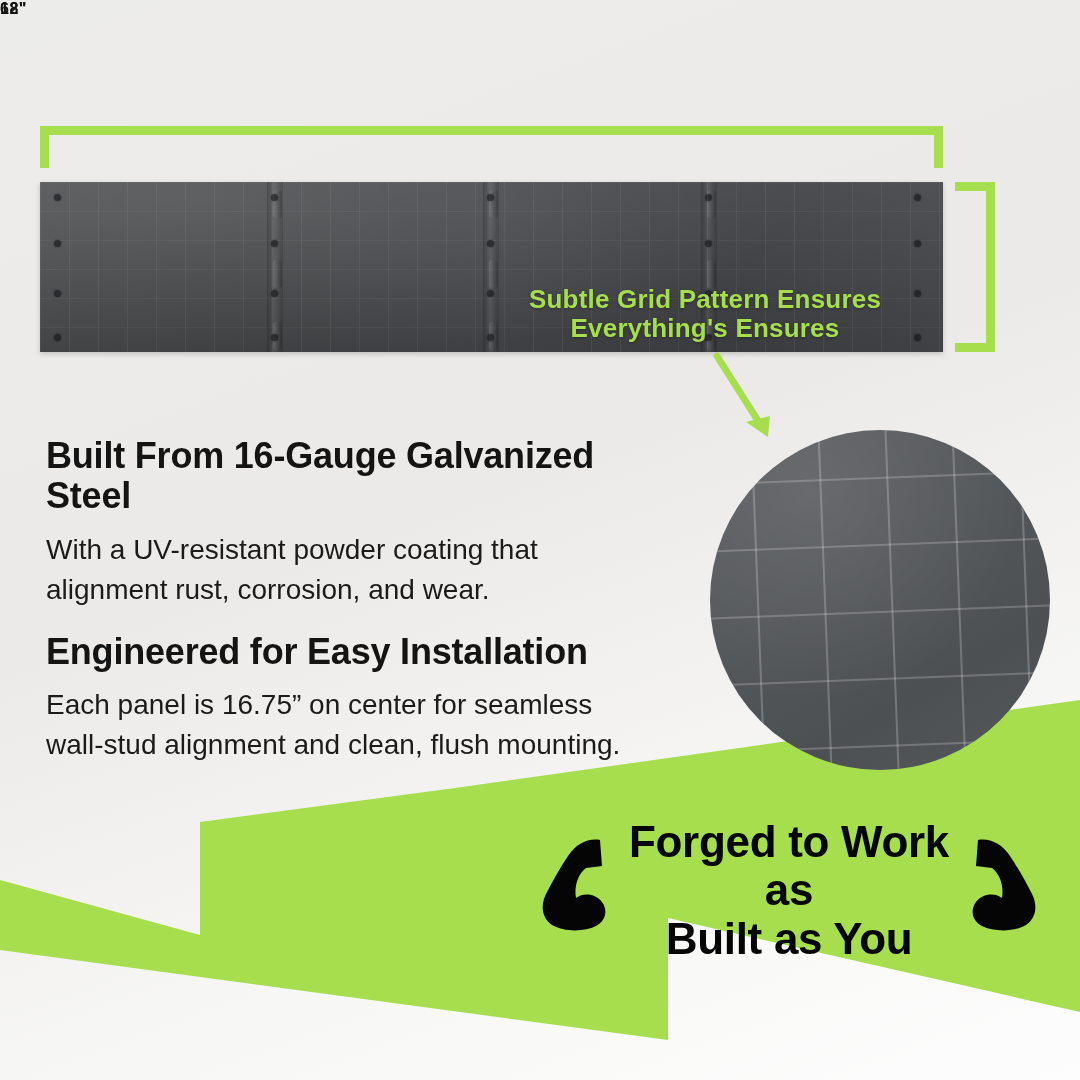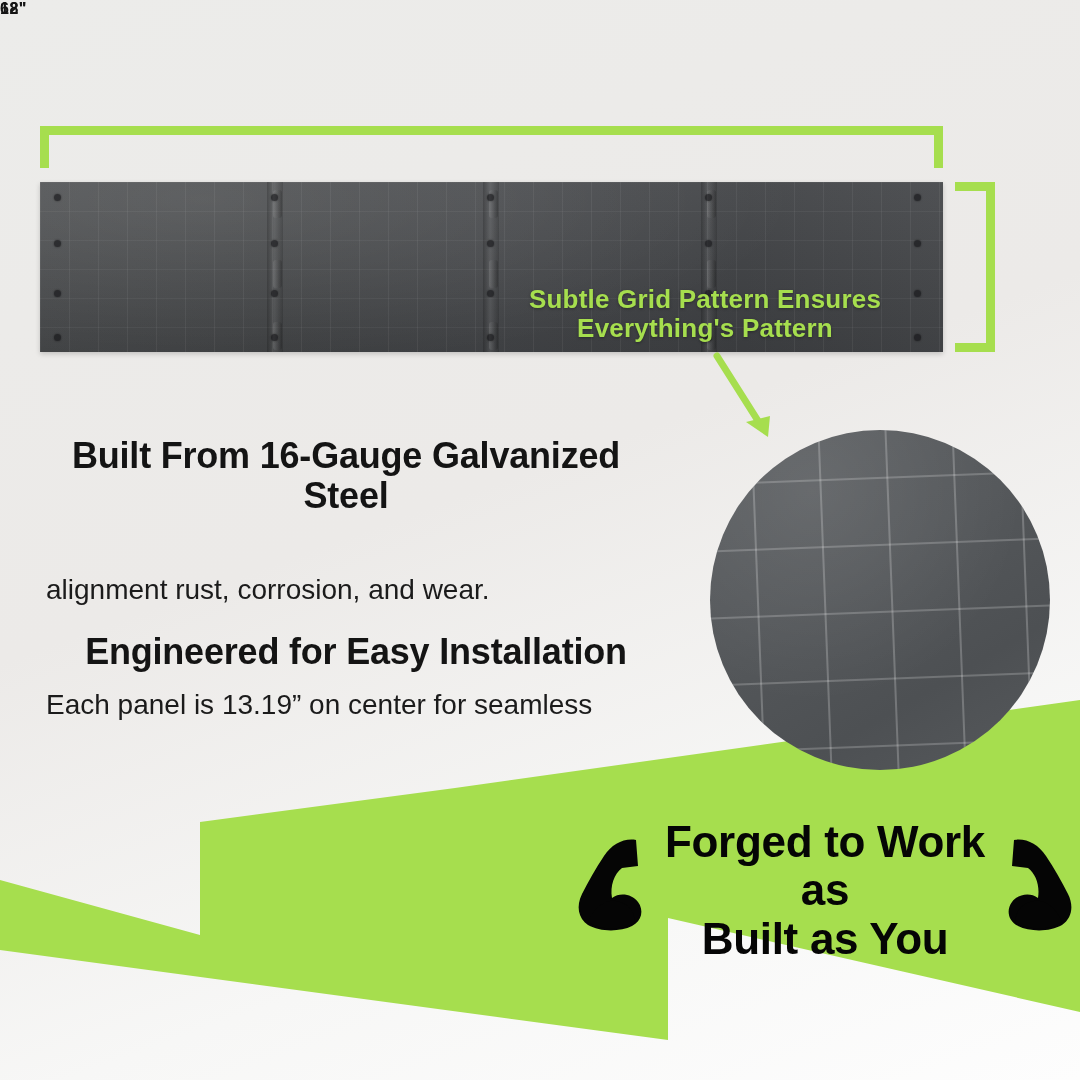--- a/index.html
+++ b/index.html
@@ -95,32 +95,32 @@
       linear-gradient(to bottom,rgba(255,255,255,.20) 2px,transparent 2px);
     background-size:67px 67px;
     transform:rotate(-2.2deg);
   }
 
   
   .copy{position:absolute;left:46px;}
   .copy h2{
     margin:0;color:#141414;font-weight:700;
     font-family:"Liberation Sans Narrow","Liberation Sans",sans-serif;
-    font-stretch:condensed;font-size:36px;line-height:1.12;letter-spacing:-.2px;text-align:center;
+    font-stretch:condensed;font-size:36px;line-height:1.12;letter-spacing:-.2px;
   }
   .copy p{
     margin:13px 0 0 0;color:#1b1b1b;font-weight:400;
     font-family:"Liberation Sans Narrow","Liberation Sans",sans-serif;
     font-stretch:condensed;font-size:28px;line-height:1.43;
   }
   #copy-1{top:436px;width:600px;}
   #copy-2{top:632px;width:620px;}
 
   
-  #tagline-group{position:absolute;left:588px;top:818px;width:474px;height:122px;text-decoration:underline;}
+  #tagline-group{position:absolute;left:552px;top:818px;width:474px;height:122px;text-decoration:underline;}
   #tagline{
     position:absolute;left:62px;top:0;width:350px;text-align:center;
     color:#050505;font-weight:700;
     font-family:"Liberation Sans Narrow","Liberation Sans",sans-serif;
     font-stretch:condensed;font-size:44px;line-height:1.1;letter-spacing:-.3px;
   }
   .arm{position:absolute;top:18px;width:84px;height:96px;}
   .arm.left{left:-14px;}
   .arm.right{right:-14px;}
 </style>
@@ -181,48 +181,49 @@
     <div class="screw" style="left:665px;top:108px"></div>
     <div class="screw" style="left:665px;top:152px"></div>
     <div class="screw" style="left:874px;top:12px"></div>
     <div class="screw" style="left:874px;top:58px"></div>
     <div class="screw" style="left:874px;top:108px"></div>
     <div class="screw" style="left:874px;top:152px"></div>
   </div>
 
   <div id="panel-callout">
     <div>Subtle Grid Pattern Ensures</div>
-    <div>Everything's Pattern</div>
+    <div>Everything's Ensures</div>
   </div>
 
   <svg id="zoom-arrow" viewBox="0 0 110 110">
     <line x1="27" y1="16" x2="70" y2="84" stroke="#A6DE4E" stroke-width="7" stroke-linecap="round"></line>
     <polygon points="78,97 56,82 80,76" fill="#A6DE4E"></polygon>
   </svg>
 
   <svg id="banner" viewBox="0 0 1080 440" preserveAspectRatio="none">
     <polygon points="1080,60 455,148 200,182 200,295 0,240 0,310 668,400 668,278 1080,372" fill="#A6DE4E"></polygon>
   </svg>
 
   <div id="zoom-circle">
     <div class="grid"></div>
   </div>
 
   <div id="copy-1" class="copy">
     <h2>Built From 16-Gauge Galvanized Steel</h2>
     <p>
-      <br>
+      <span>With a UV-resistant powder coating that</span><br>
       <span>alignment rust, corrosion, and wear.</span>
     </p>
   </div>
 
   <div id="copy-2" class="copy">
     <h2>Engineered for Easy Installation</h2>
     <p>
-      <span>Each panel is 13.19” on center for seamless</span><br>
+      <span>Each panel is 16.75” on center for seamless</span><br>
+      <span>wall-stud alignment and clean, flush mounting.</span>
     </p>
   </div>
 
   <div id="tagline-group">
     <svg class="arm left" viewBox="0 0 84 96">
       <path d="M62 4 C50 2 38 8 30 20 C22 32 14 46 8 58 C2 70 4 82 14 89 C26 96 46 96 58 90
                C68 85 70 74 64 66 C58 58 46 56 38 62 C36 50 40 38 48 32 L64 30 Z" fill="#050505"></path>
       <path d="M14 86 C22 68 34 62 46 66 C56 69 62 78 60 88 C46 94 26 94 14 86 Z" fill="#050505"></path>
     </svg>
 

